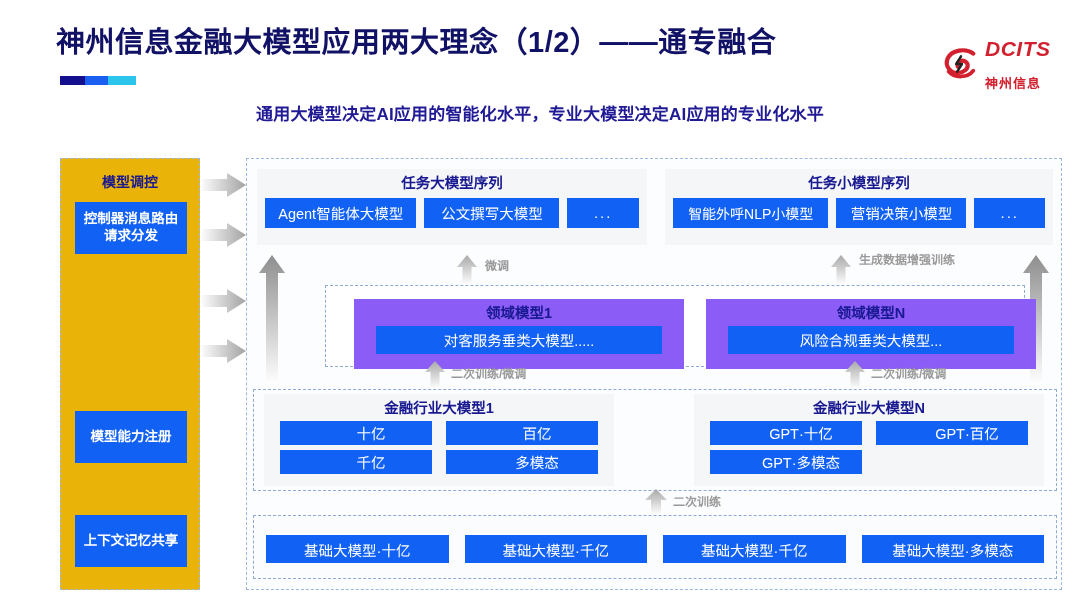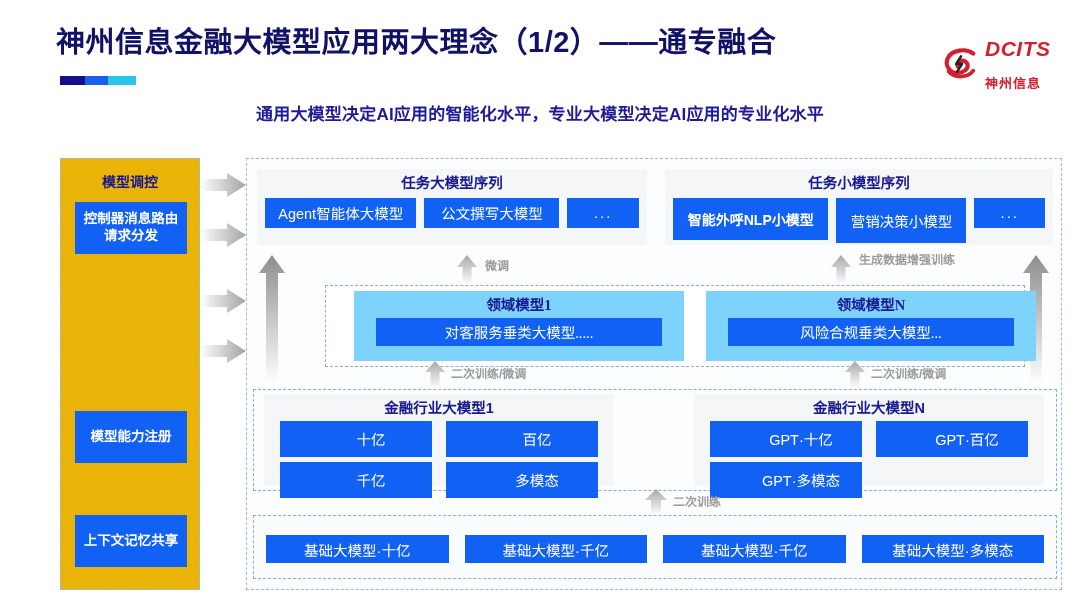--- a/index.html
+++ b/index.html
@@ -180,26 +180,25 @@
   .domain-band {
     position: absolute;
     left: 78px; top: 126px;
     width: 700px; height: 82px;
     border: 1px dashed #8fa8d4;
     background: #ffffff;
     box-sizing: border-box;
   }
   .domain-col {
     position: absolute;
-    top: 5px;
+    top: 13px;
     width: 330px;
     height: 70px;
-    background: #7dd3fc;
-    box-sizing: border-box;
-    font-family: Liberation Serif, serif;
+    background: #8b5cf6;
+    box-sizing: border-box;
   }
   .domain-col.c1 { left: 28px; }
   .domain-col.c2 { left: 380px; }
   .domain-chip {
     margin: 4px 22px 0 22px;
     height: 28px;
     background: #1161f5;
     color: #fff;
     font-size: 14.5px;
     display: flex;
@@ -227,21 +226,21 @@
   .ind-col.c1 { left: 10px; }
   .ind-col.c2 { left: 440px; }
   .ind-grid {
     display: grid;
     grid-template-columns: 1fr 1fr;
     gap: 5px 14px;
     padding: 4px 16px 6px 16px;
     box-sizing: border-box;
   }
   .ind-cell {
-    height: 36px;
+    height: 24px;
     background: #1161f5;
     color: #fff;
     font-size: 14.5px;
     display: flex;
     align-items: center;
     justify-content: center;
     padding-left: 30px;
   }
 
   
@@ -381,22 +380,22 @@
       <div class="chip-row">
         <div class="chip" style="flex:1.45; height:30px;">Agent智能体大模型</div>
         <div class="chip" style="flex:1.28; height:30px;">公文撰写大模型</div>
         <div class="chip ellipsis" style="flex:0.62; height:30px;">...</div>
       </div>
     </div>
 
     <div class="panel task-right">
       <div class="panel-title">任务小模型序列</div>
       <div class="chip-row">
-        <div class="chip" style="flex:1.52; height:42px; font-size:14px;font-weight:bold;">智能外呼NLP小模型</div>
-        <div class="chip" style="flex:1.25; height:45px;">营销决策小模型</div>
+        <div class="chip" style="flex:1.52; height:30px; font-size:14px;">智能外呼NLP小模型</div>
+        <div class="chip" style="flex:1.25; height:30px;">营销决策小模型</div>
         <div class="chip ellipsis" style="flex:0.62; height:30px;">...</div>
       </div>
     </div>
 
     <svg class="up-arrow" style="left:210px; top:96px; width:20px; height:30px;" viewBox="0 0 20 30">
       <defs>
           <linearGradient id="a1" x1="0" y1="1" x2="0" y2="0">
         <stop offset="0%" stop-color="#ffffff"></stop>
             <stop offset="100%" stop-color="#a8a8a8"></stop>
           </linearGradient>

